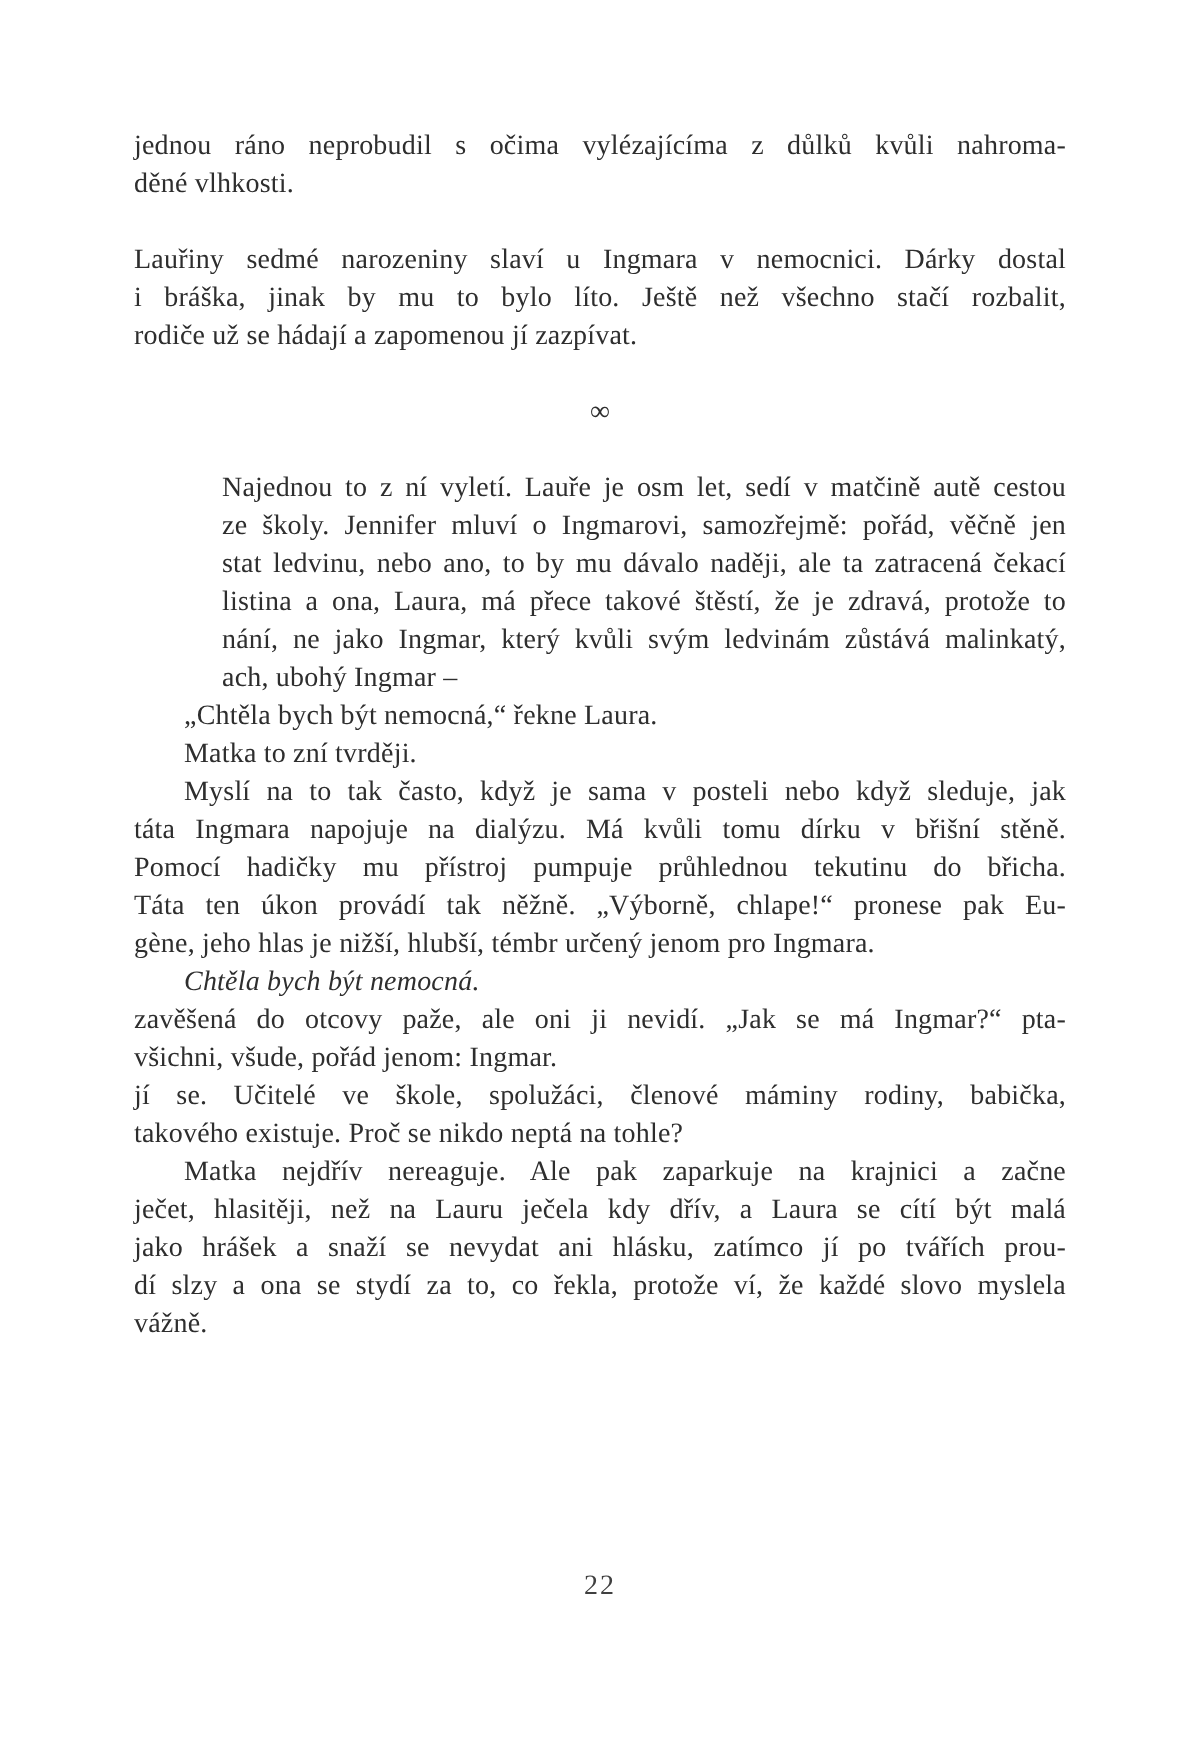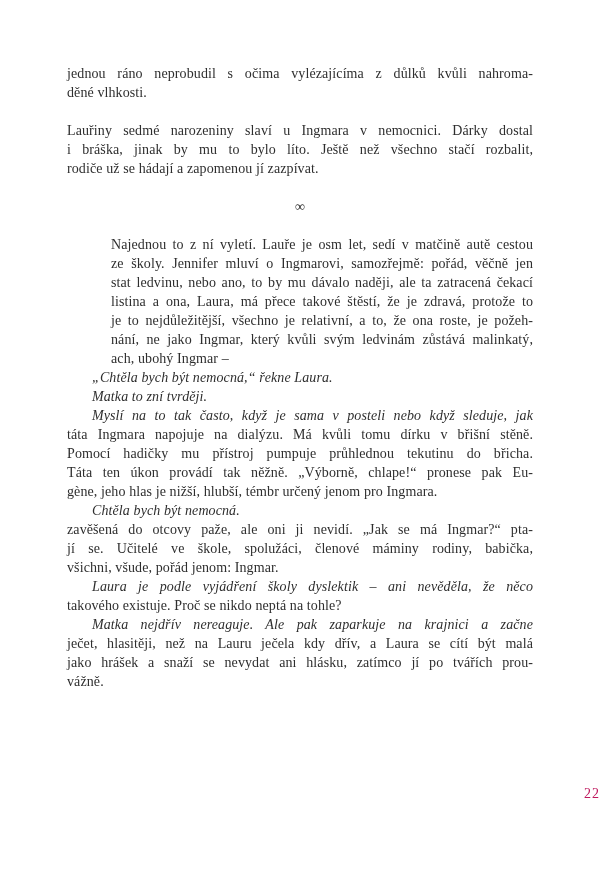--- a/index.html
+++ b/index.html
@@ -27,41 +27,40 @@
     line-height: 19px;
     text-align: justify;
     text-align-last: justify;
     letter-spacing: 0.1px;
   }
   .line.last {
     text-align-last: left;
   }
   .line.indent {
     text-indent: 25px;
-    font-style: italic;
   }
   .para.italic .line {
     font-style: italic;
   }
   .separator {
     font-size: 14px;
     line-height: 19px;
     text-align: center;
     color: #2e2e2e;
   }
   .page-number {
     position: absolute;
     top: 784px;
     left: 0;
     width: 100%;
-    text-align: right;
+    text-align: center;
     font-size: 14px;
     line-height: 19px;
     letter-spacing: 1px;
-    color: #be185d;
+    color: #404040;
   }
 </style>
 </head>
 <body>
 
 <div class="page">
   <main class="body-text">
       <div class="para">
         <div class="line">jednou ráno neprobudil s očima vylézajícíma z důlků kvůli nahroma-</div>
         <div class="line last">děné vlhkosti.</div>
@@ -70,21 +69,20 @@
         <div class="line">Lauřiny sedmé narozeniny slaví u Ingmara v nemocnici. Dárky dostal</div>
         <div class="line">i bráška, jinak by mu to bylo líto. Ještě než všechno stačí rozbalit,</div>
         <div class="line last">rodiče už se hádají a zapomenou jí zazpívat.</div>
       </div>
       <div class="separator" style="margin-top: 19px;">∞</div>
       <div class="para" style="margin-top: 19px; margin-left: 44px;">
         <div class="line">Najednou to z ní vyletí. Lauře je osm let, sedí v matčině autě cestou</div>
         <div class="line">ze školy. Jennifer mluví o Ingmarovi, samozřejmě: pořád, věčně jen</div>
         <div class="line">stat ledvinu, nebo ano, to by mu dávalo naději, ale ta zatracená čekací</div>
         <div class="line">listina a ona, Laura, má přece takové štěstí, že je zdravá, protože to</div>
-        <div class="line">je to nejdůležitější, všechno je relativní, a to, že ona roste, je požeh-</div>
         <div class="line">nání, ne jako Ingmar, který kvůli svým ledvinám zůstává malinkatý,</div>
         <div class="line last">ach, ubohý Ingmar –</div>
       </div>
       <div class="para">
         <div class="line last indent">„Chtěla bych být nemocná,“ řekne Laura.</div>
       </div>
       <div class="para">
         <div class="line last indent">Matka to zní tvrději.</div>
       </div>
       <div class="para">
@@ -92,28 +90,28 @@
         <div class="line">táta Ingmara napojuje na dialýzu. Má kvůli tomu dírku v břišní stěně.</div>
         <div class="line">Pomocí hadičky mu přístroj pumpuje průhlednou tekutinu do břicha.</div>
         <div class="line">Táta ten úkon provádí tak něžně. „Výborně, chlape!“ pronese pak Eu-</div>
         <div class="line last">gène, jeho hlas je nižší, hlubší, témbr určený jenom pro Ingmara.</div>
       </div>
       <div class="para italic">
         <div class="line last indent">Chtěla bych být nemocná.</div>
       </div>
       <div class="para">
         <div class="line">zavěšená do otcovy paže, ale oni ji nevidí. „Jak se má Ingmar?“ pta-</div>
+        <div class="line last">všichni, všude, pořád jenom: Ingmar.</div>
         <div class="line">jí se. Učitelé ve škole, spolužáci, členové máminy rodiny, babička,</div>
-        <div class="line last">všichni, všude, pořád jenom: Ingmar.</div>
       </div>
       <div class="para">
-        <div class="line indent">Laura je podle vyjádření školy dyslektik – ani nevěděla, že něco</div>
         <div class="line last">takového existuje. Proč se nikdo neptá na tohle?</div>
       </div>
       <div class="para">
         <div class="line indent">Matka nejdřív nereaguje. Ale pak zaparkuje na krajnici a začne</div>
         <div class="line">ječet, hlasitěji, než na Lauru ječela kdy dřív, a Laura se cítí být malá</div>
         <div class="line">jako hrášek a snaží se nevydat ani hlásku, zatímco jí po tvářích prou-</div>
+        <div class="line">dí slzy a ona se stydí za to, co řekla, protože ví, že každé slovo myslela</div>
         <div class="line last">vážně.</div>
       </div>
     </main>
   <div class="page-number">22</div>
 </div>
 
 </body></html>

